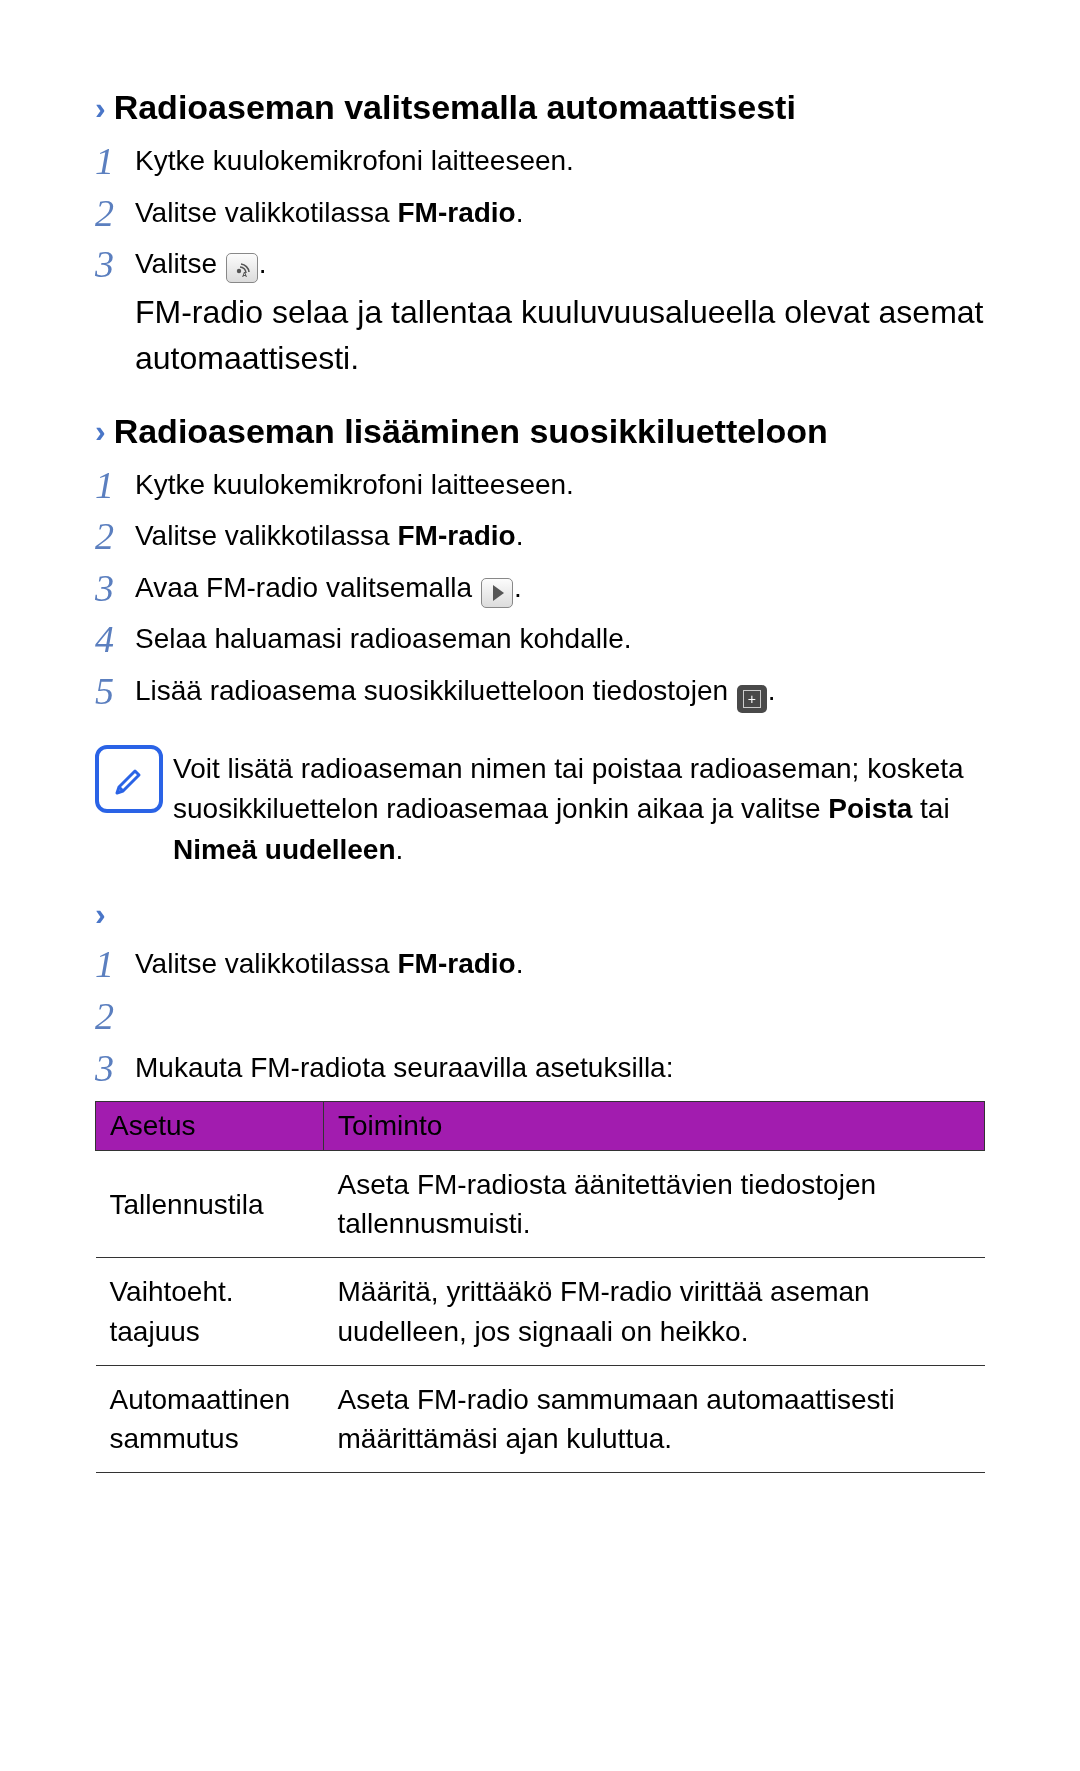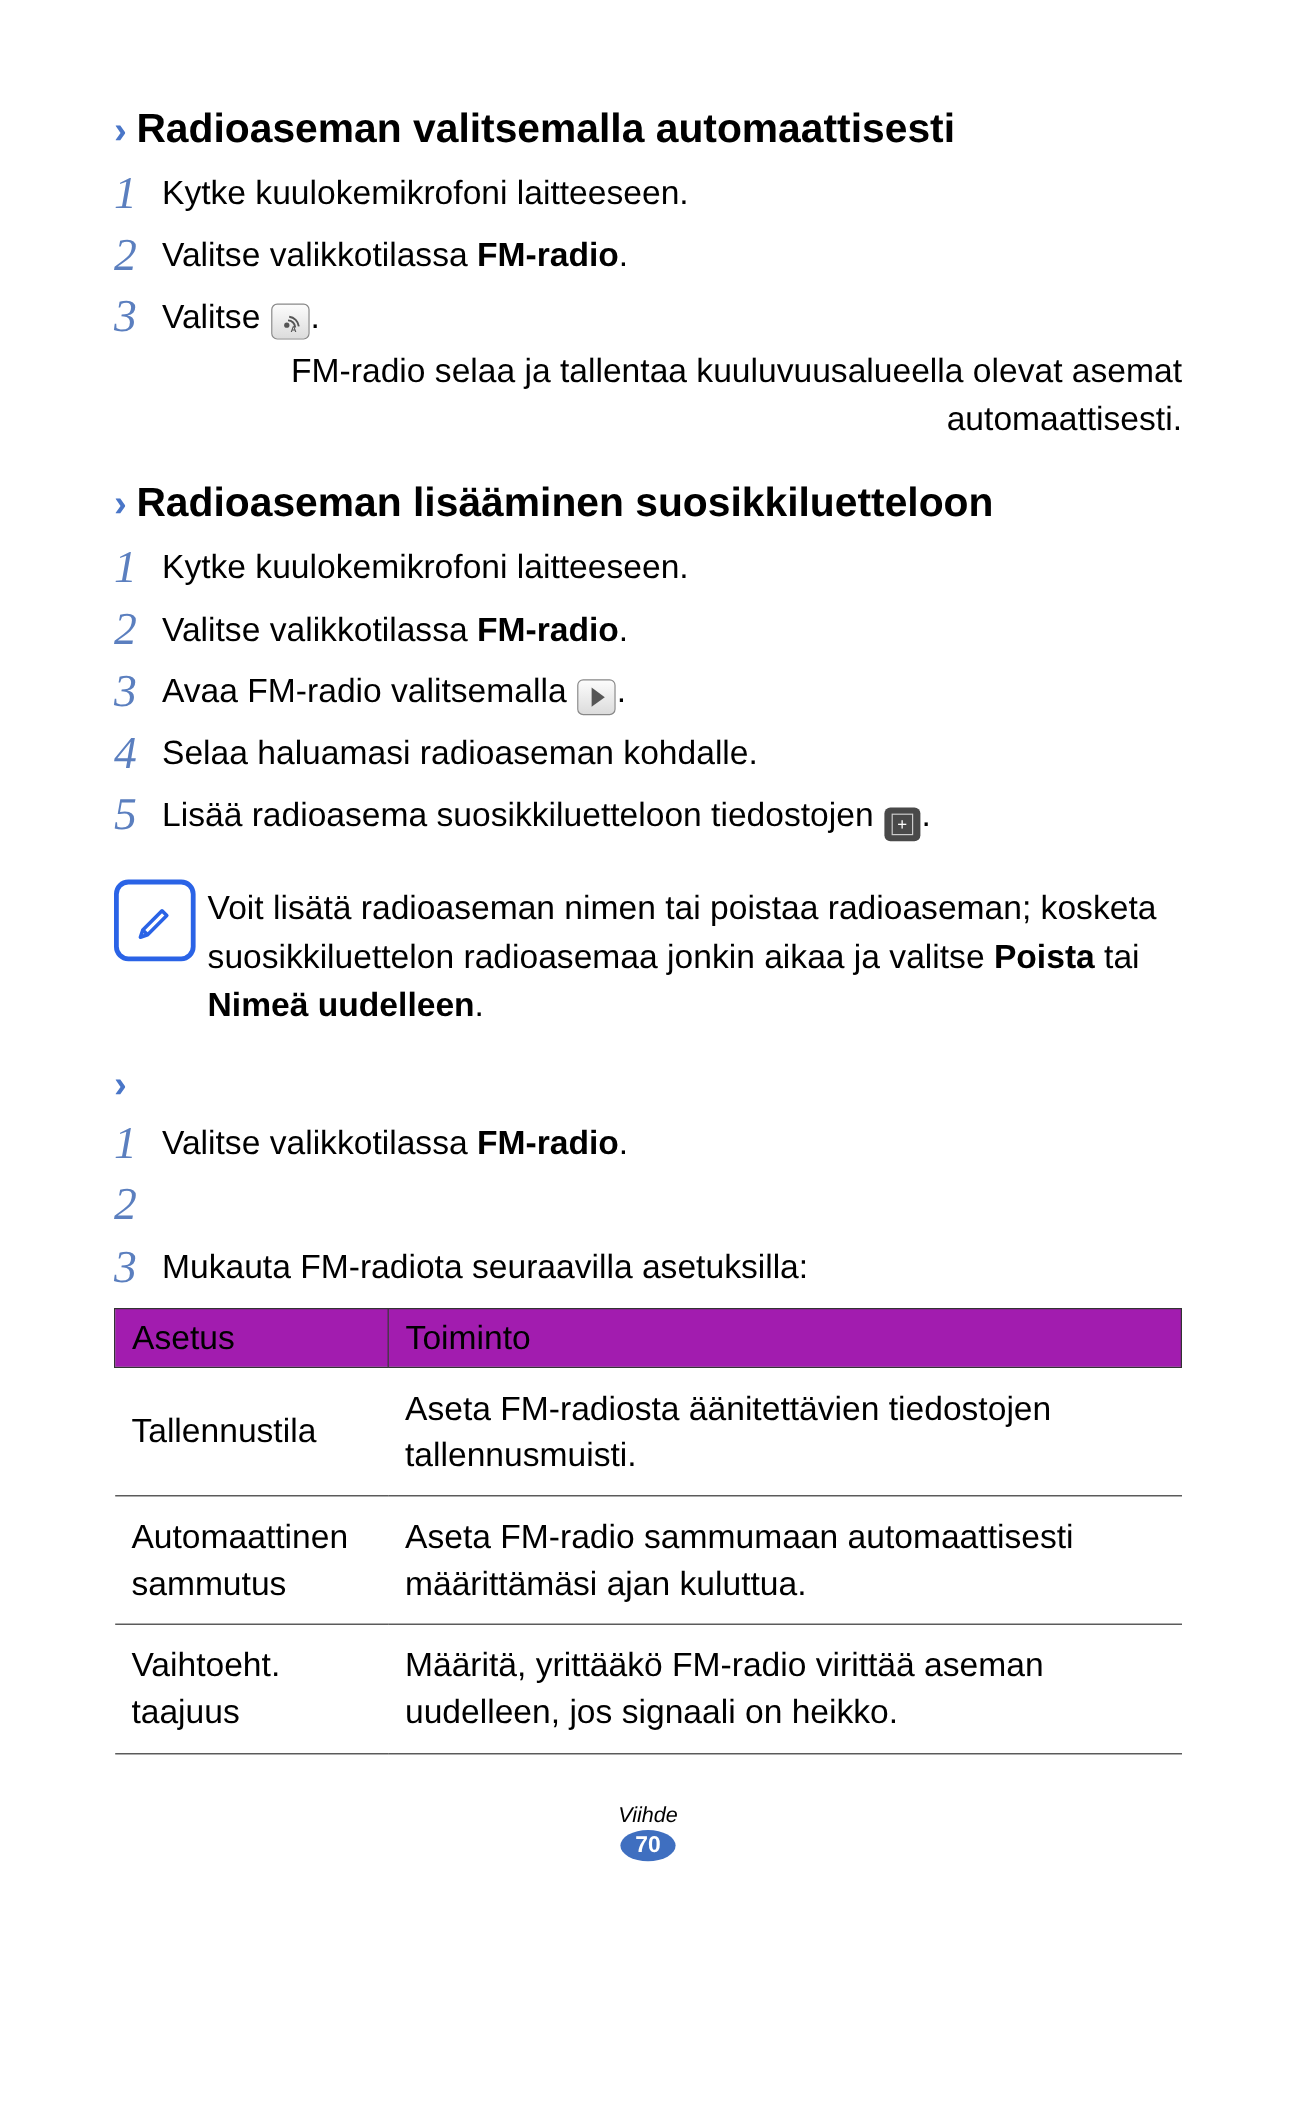--- a/index.html
+++ b/index.html
@@ -47,24 +47,23 @@
     color: #5b7fbf;
     width: 40px;
     flex-shrink: 0;
     line-height: 1.2;
   }
   .step-body {
     padding-top: 2px;
     flex: 1;
   }
   .step-sub {
-    font-size: 28px;
+    font-size: 32px;
     line-height: 1.45;
     margin-top: 4px;
-    text-align: right;
   }
   .bold { font-weight: 700; }
   .icon-box {
     display: inline-flex;
     align-items: center;
     justify-content: center;
     width: 30px;
     height: 28px;
     background: #555;
     border-radius: 5px;
@@ -269,33 +268,24 @@
     <tbody>
         <tr>
       <th>Asetus</th>
       <th>Toiminto</th>
     </tr>
     <tr>
       <td>Tallennustila</td>
       <td>Aseta FM-radiosta äänitettävien tiedostojen tallennusmuisti.</td>
     </tr>
     <tr>
+      <td>Vaihtoeht. taajuus</td>
+      <td>Määritä, yrittääkö FM-radio virittää aseman uudelleen, jos signaali on heikko.</td>
+    </tr>
+    <tr>
       <td>Automaattinen sammutus</td>
       <td>Aseta FM-radio sammumaan automaattisesti määrittämäsi ajan kuluttua.</td>
     </tr>
-    <tr>
-      <td>Vaihtoeht. taajuus</td>
-      <td>Määritä, yrittääkö FM-radio virittää aseman uudelleen, jos signaali on heikko.</td>
-    </tr>
   </tbody>
     </table>
 
-  <div class="footer">
-    <div class="footer-label">Viihde</div>
-    <div class="page-num-wrap">
-      <svg width="58" height="30">
-          <ellipse cx="29" cy="15" rx="23" ry="13" fill="#3f6fc0"></ellipse>
-        </svg>
-      <span class="page-num">70</span>
-    </div>
-  </div>
 
 </div>
 
 </body></html>

